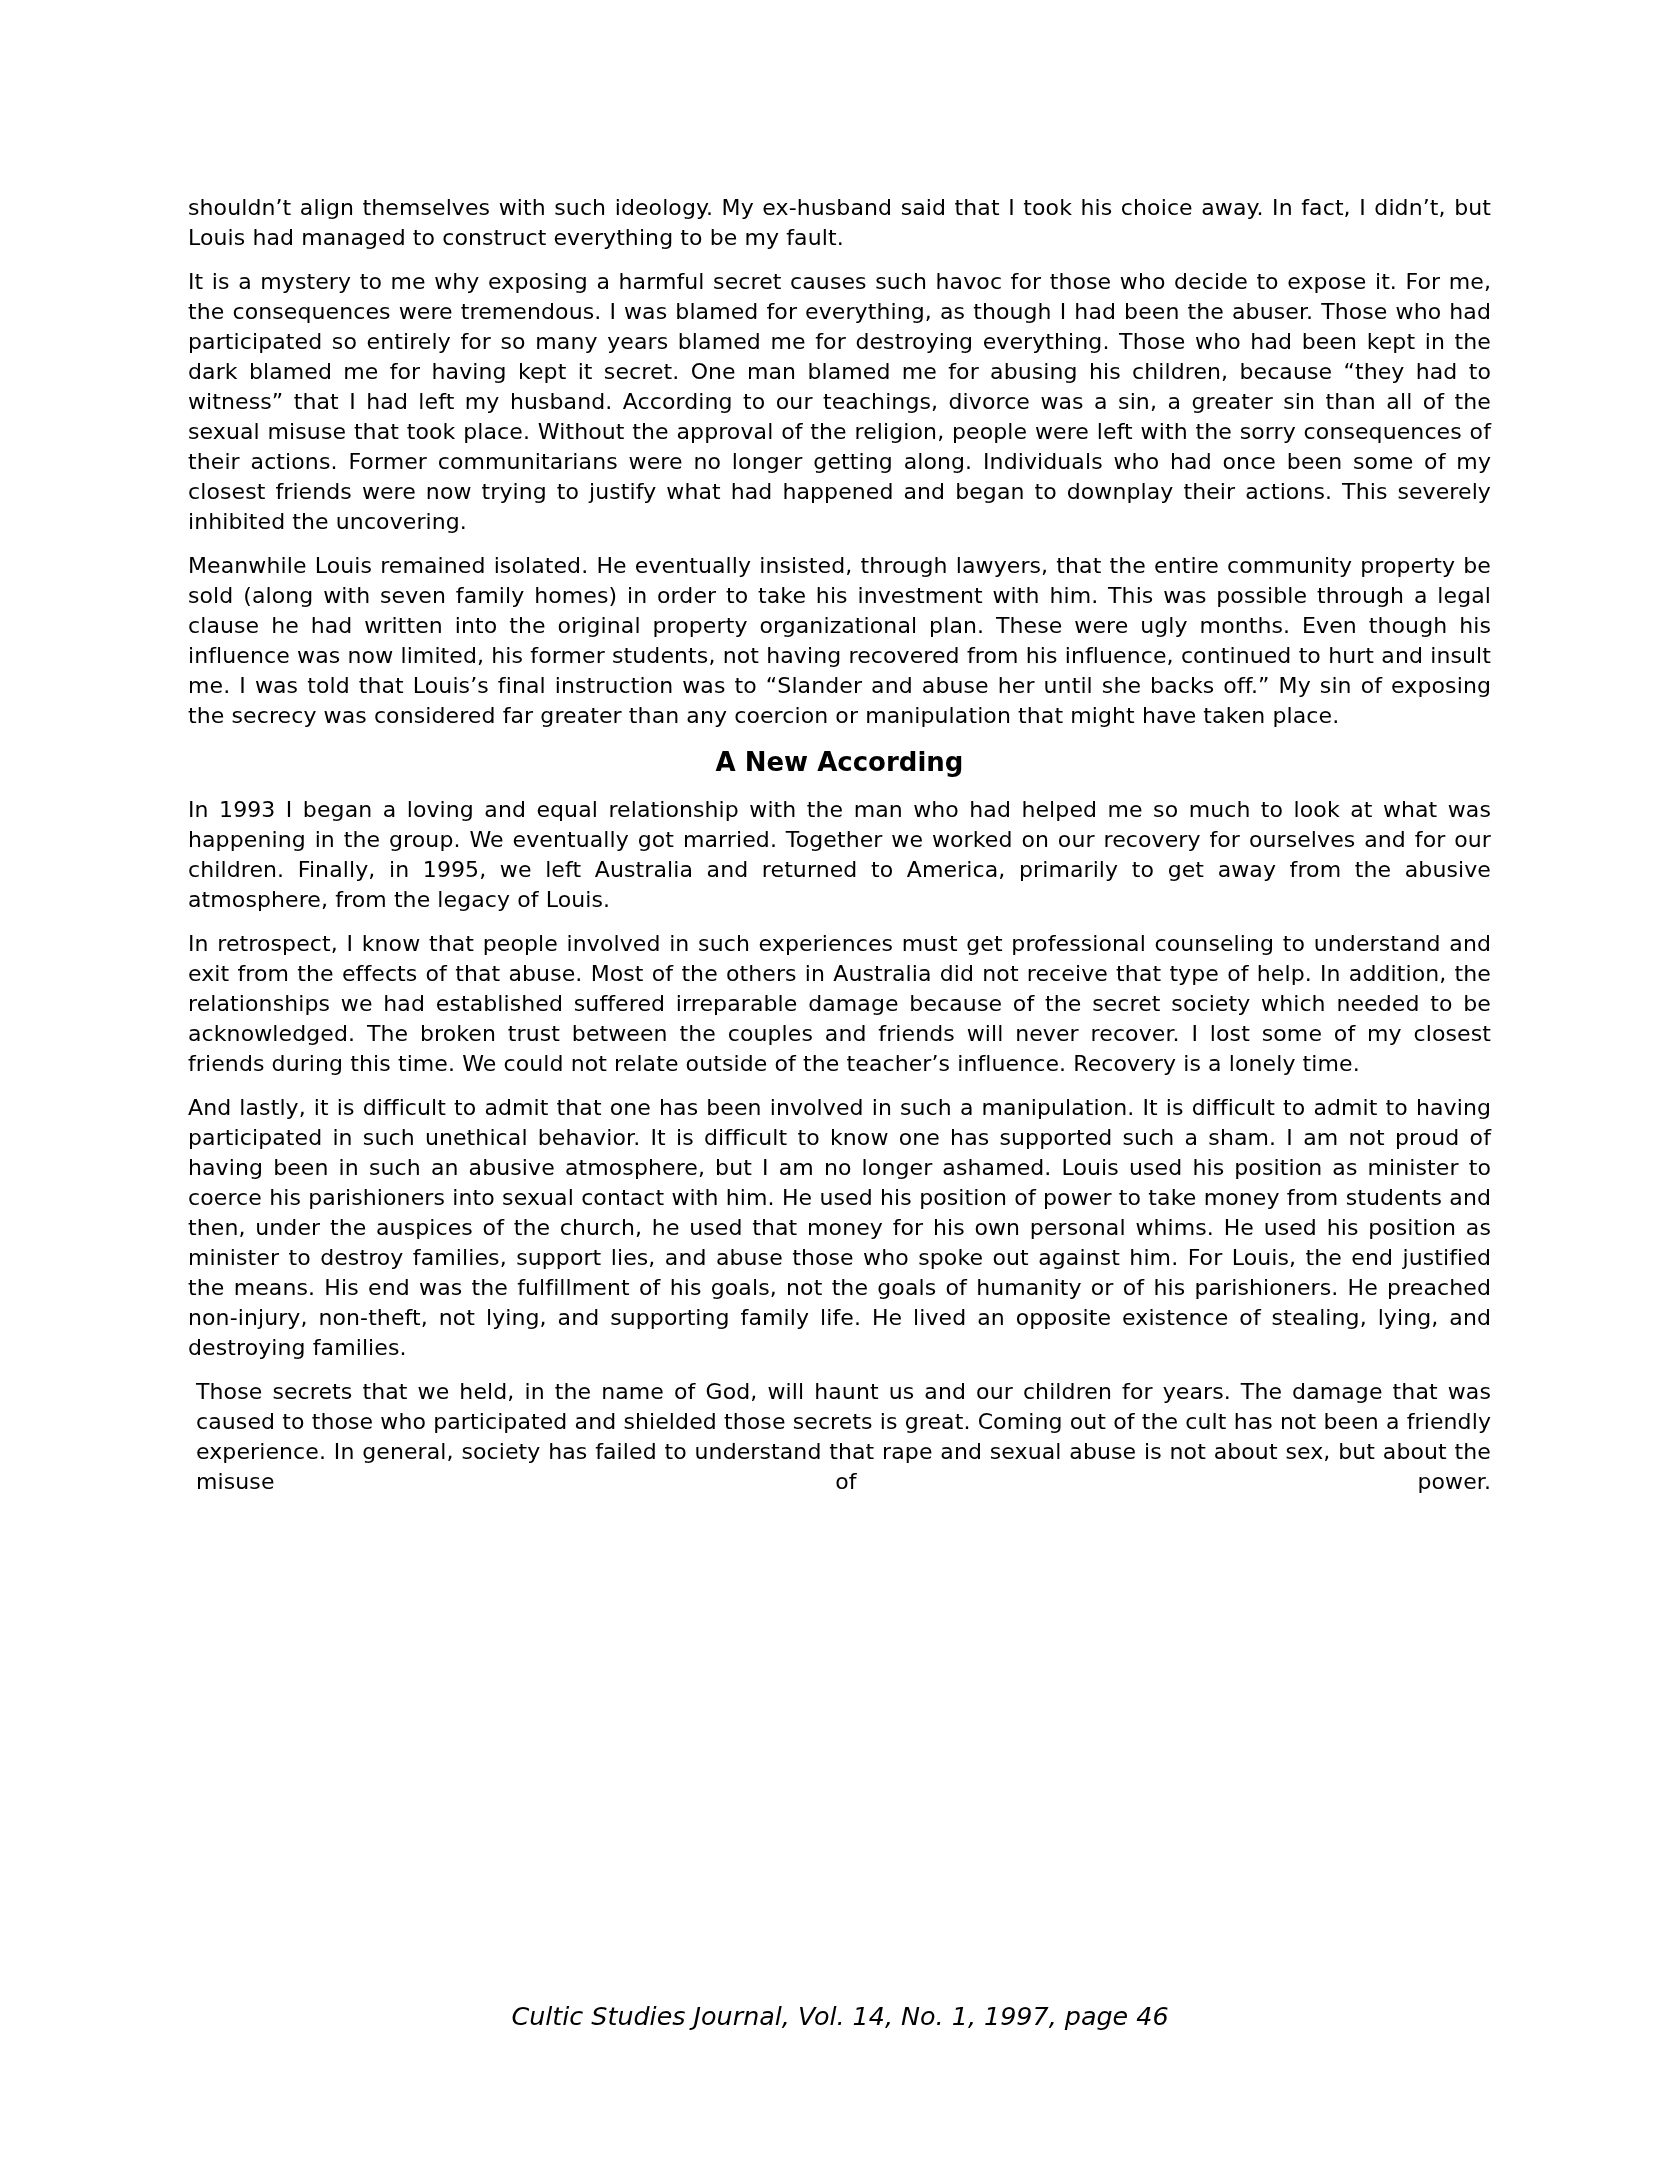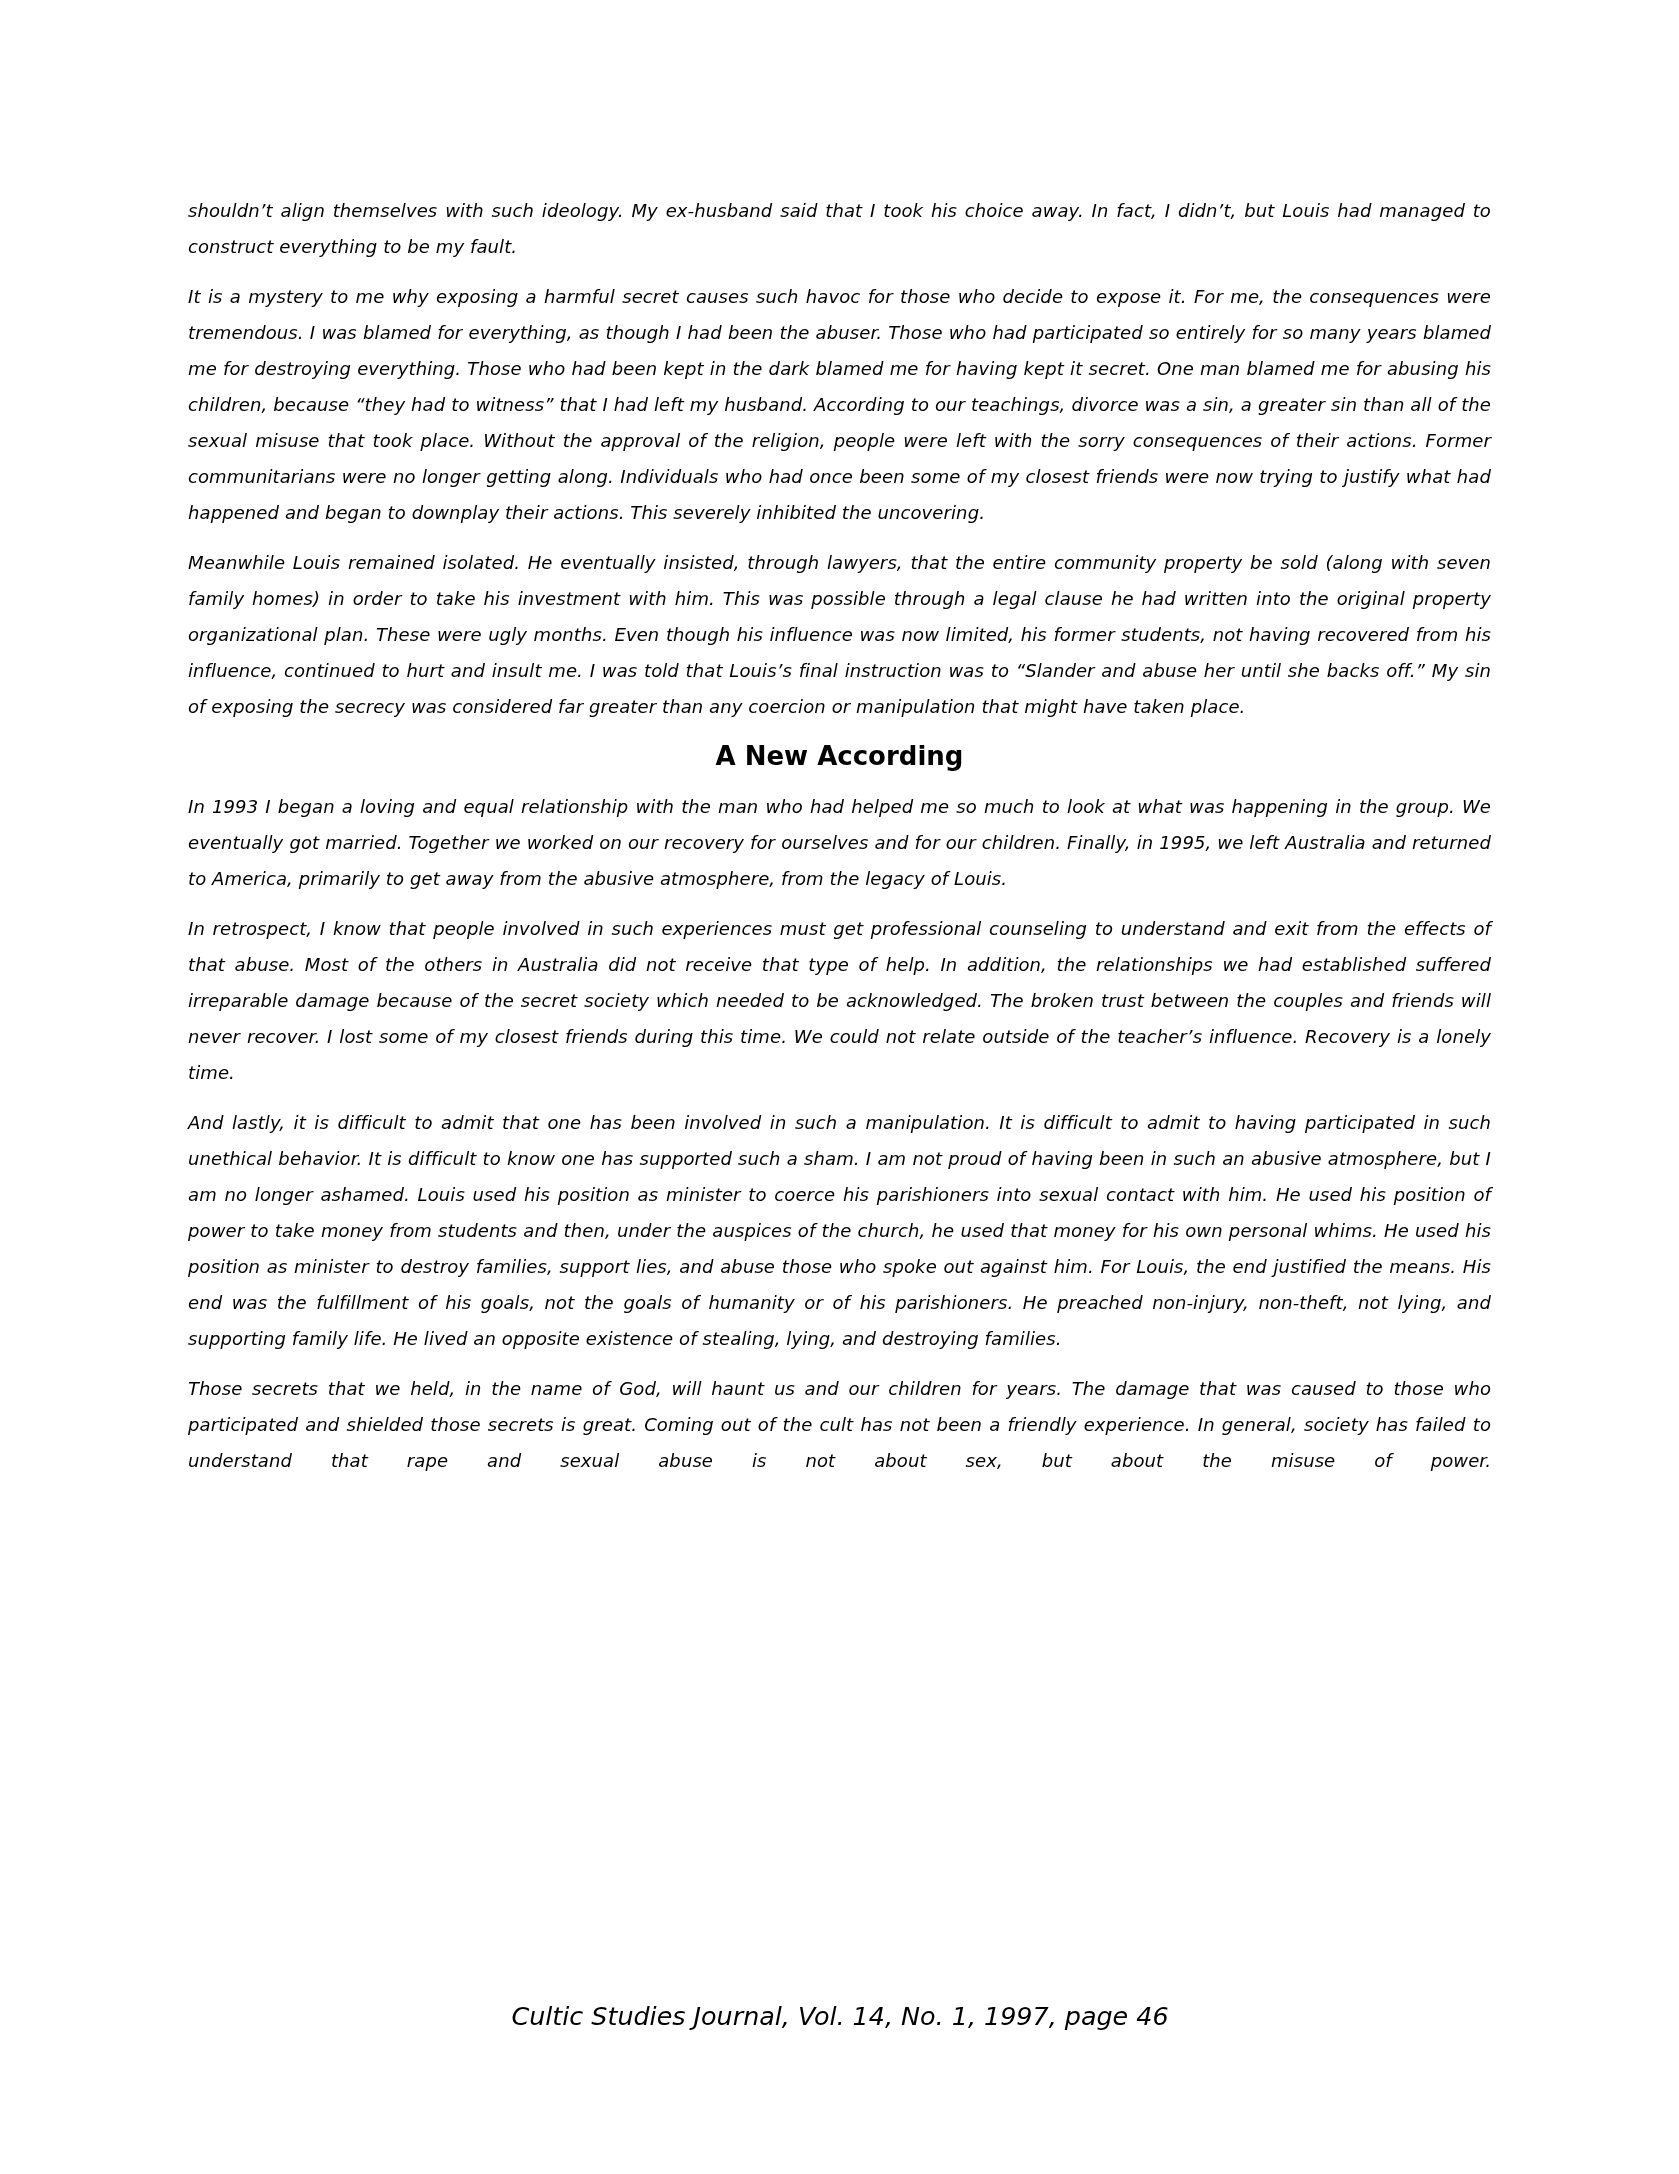--- a/index.html
+++ b/index.html
@@ -17,28 +17,28 @@
     overflow: hidden;
   }
   .content {
     position: absolute;
     left: 188px;
     top: 193px;
     width: 1303px;
   }
   .body-para {
     margin: 0 0 14px 0;
-    font-size: 18px;
-    line-height: 36px;
+    font-size: 22px;
+    line-height: 30px;
     text-align: justify;
     letter-spacing: 0.1px;
-    font-style: italic;
   }
   .justify-all {
     text-align-last: justify;
+    margin-left: 8px;
   }
   .section-heading {
     font-size: 26px;
     line-height: 34px;
     font-weight: bold;
     text-align: center;
     margin: 14px 0 16px 0;
   }
   .footer {
     position: absolute;

